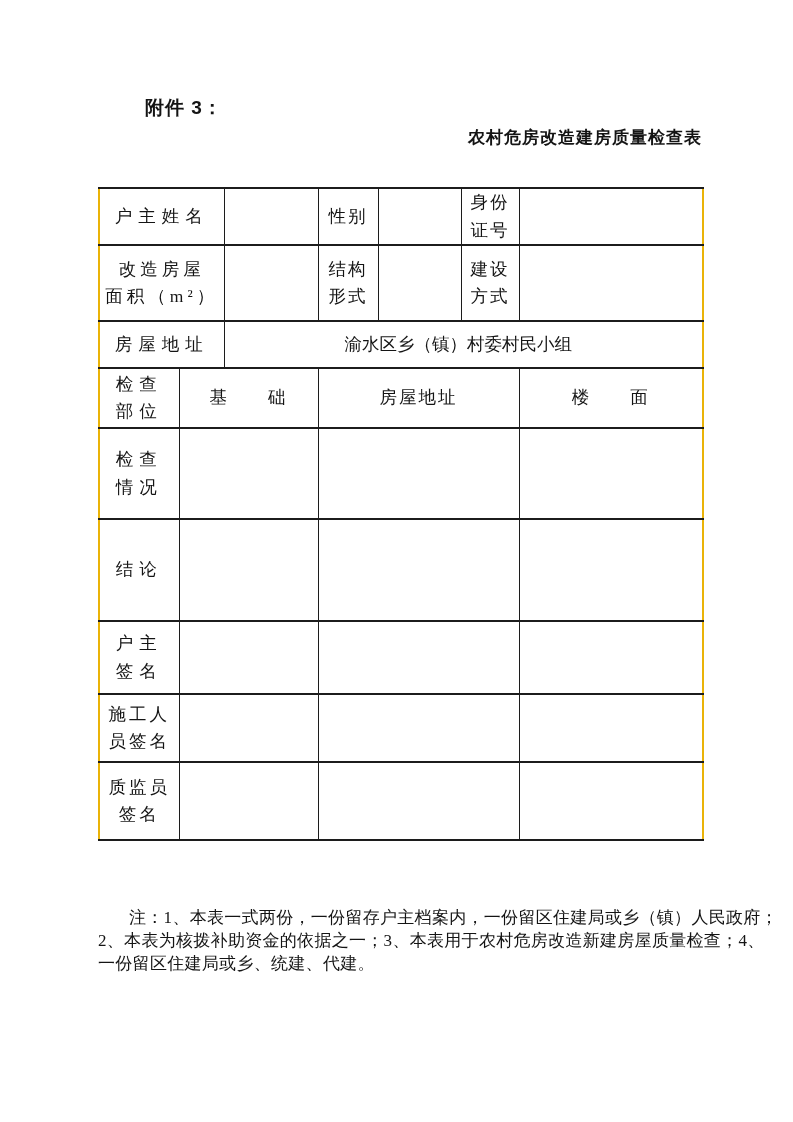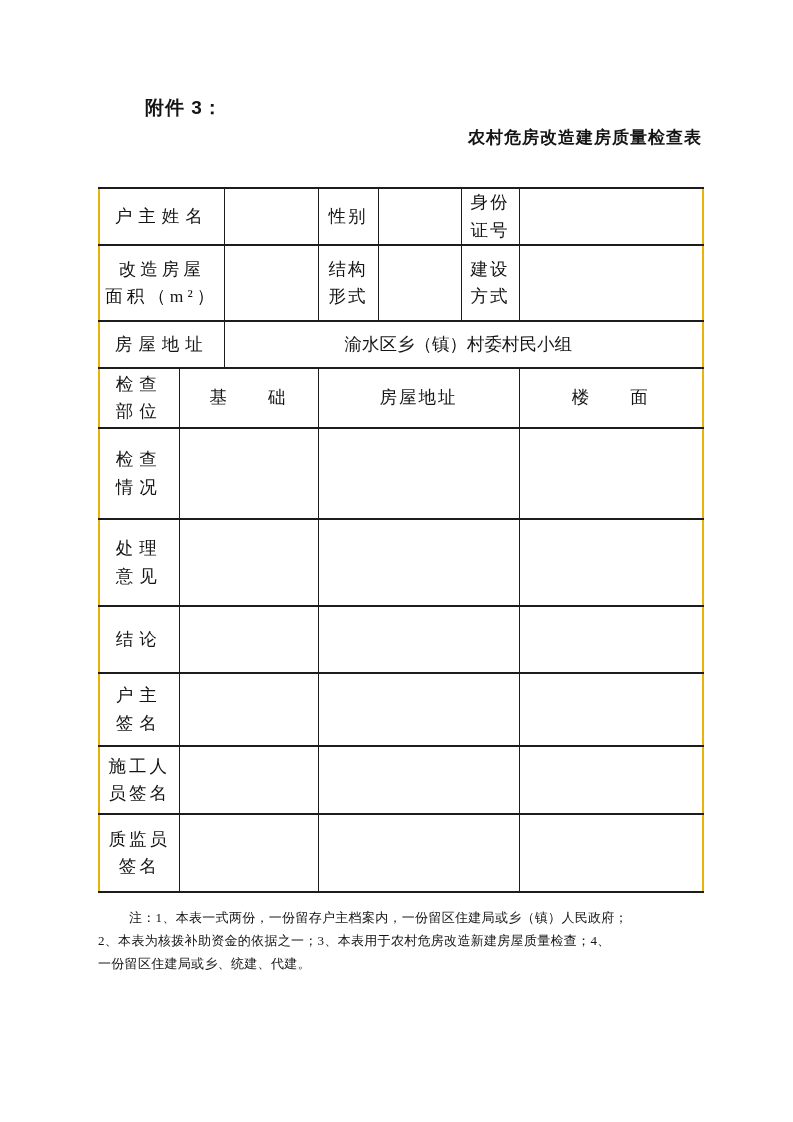--- a/index.html
+++ b/index.html
@@ -76,21 +76,21 @@
     display: flex;
     justify-content: center;
     align-items: center;
     padding: 0 24px 0 14px;
   }
   .note {
     position: absolute;
     left: 98px;
     top: 906px;
     width: 620px;
-    font-size: 13px;
+    font-size: 17px;
     line-height: 23px;
     letter-spacing: 0.3px;
   }
   .note-line {
     white-space: nowrap;
   }
   .note-line.indent {
     padding-left: 31px;
   }
 </style>
@@ -152,28 +152,21 @@
         <td colspan="3" class="lbl">房屋地址</td>
         <td class="lbl">楼　　面</td>
       </tr>
       <tr style="height:91px">
         <td class="lbl lbl-spread">检查
 情况</td>
         <td colspan="2"></td>
         <td colspan="3"></td>
         <td></td>
       </tr>
-      <tr style="height:87px">
-        <td class="lbl lbl-spread">处理
-意见</td>
-        <td colspan="2"></td>
-        <td colspan="3"></td>
-        <td></td>
-      </tr>
-      <tr style="height:67px">
+      <tr style="height:102px">
         <td class="lbl lbl-spread">结论</td>
         <td colspan="2"></td>
         <td colspan="3"></td>
         <td></td>
       </tr>
       <tr style="height:73px">
         <td class="lbl lbl-spread">户主
 签名</td>
         <td colspan="2"></td>
         <td colspan="3"></td>

